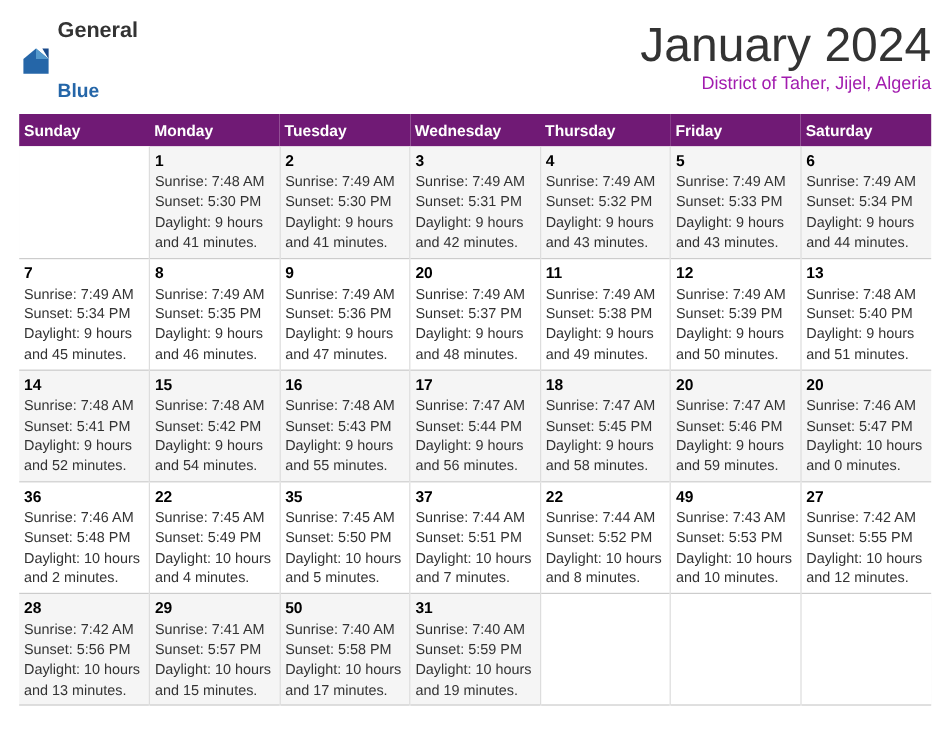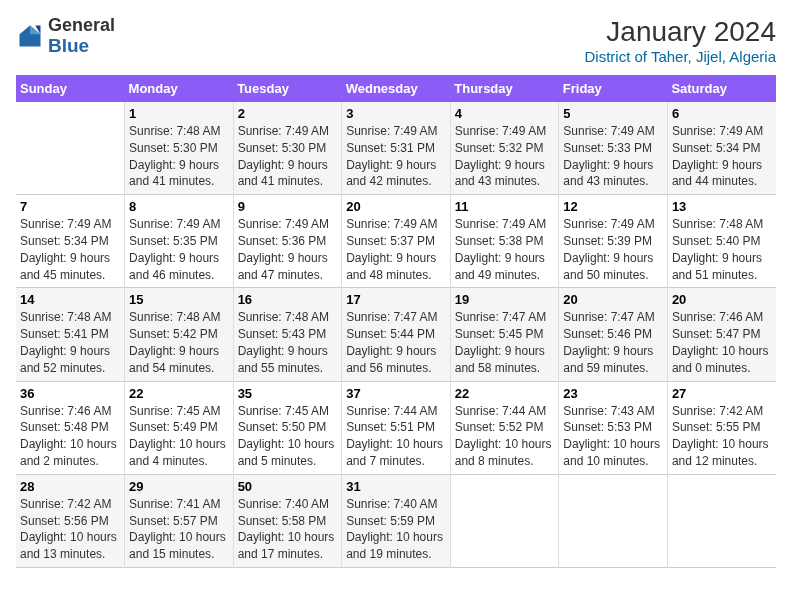--- a/index.html
+++ b/index.html
@@ -18,55 +18,56 @@
     }
     .logo {
       display: flex;
       align-items: center;
       gap: 4px;
     }
     .logo-text {
       display: flex;
       flex-direction: column;
       line-height: 1.1;
+      gap: 32px;
     }
     .logo-general {
       font-size: 18px;
       font-weight: bold;
       color: #333;
     }
     .logo-blue {
-      font-size: 19px;
+      font-size: 16px;
       font-weight: bold;
       color: #2566a8;
     }
     .logo-icon {
       width: 28px;
       height: 28px;
     }
     .title-block {
       text-align: right;
     }
     .month-title {
-      font-size: 28px;
+      font-size: 40px;
       font-weight: normal;
       color: #333;
       margin-left: 12px;
     }
     .location {
       font-size: 15px;
-      color: #0369a1;
+      color: #a21caf;
     }
     table {
       width: 100%;
       border-collapse: collapse;
       font-size: 11px;
     }
     thead tr {
-      background-color: #8b5cf6;
+      background-color: #701a75;
       color: #fff;
     }
     thead th {
       padding: 6px 4px;
       text-align: left;
       font-weight: bold;
       font-size: 13px;
     }
     tbody tr {
       border-bottom: 1px solid #ccc;
@@ -200,21 +201,21 @@
         </td>
         <td>
           <span class="day-num">16</span>
           <div class="day-info">Sunrise: 7:48 AM<br>Sunset: 5:43 PM<br>Daylight: 9 hours and 55 minutes.</div>
         </td>
         <td>
           <span class="day-num">17</span>
           <div class="day-info">Sunrise: 7:47 AM<br>Sunset: 5:44 PM<br>Daylight: 9 hours and 56 minutes.</div>
         </td>
         <td>
-          <span class="day-num">19</span>
+          <span class="day-num">18</span>
           <div class="day-info">Sunrise: 7:47 AM<br>Sunset: 5:45 PM<br>Daylight: 9 hours and 58 minutes.</div>
         </td>
         <td>
           <span class="day-num">20</span>
           <div class="day-info">Sunrise: 7:47 AM<br>Sunset: 5:46 PM<br>Daylight: 9 hours and 59 minutes.</div>
         </td>
         <td>
           <span class="day-num">20</span>
           <div class="day-info">Sunrise: 7:46 AM<br>Sunset: 5:47 PM<br>Daylight: 10 hours and 0 minutes.</div>
         </td>
@@ -234,21 +235,21 @@
         </td>
         <td>
           <span class="day-num">37</span>
           <div class="day-info">Sunrise: 7:44 AM<br>Sunset: 5:51 PM<br>Daylight: 10 hours and 7 minutes.</div>
         </td>
         <td>
           <span class="day-num">22</span>
           <div class="day-info">Sunrise: 7:44 AM<br>Sunset: 5:52 PM<br>Daylight: 10 hours and 8 minutes.</div>
         </td>
         <td>
-          <span class="day-num">23</span>
+          <span class="day-num">49</span>
           <div class="day-info">Sunrise: 7:43 AM<br>Sunset: 5:53 PM<br>Daylight: 10 hours and 10 minutes.</div>
         </td>
         <td>
           <span class="day-num">27</span>
           <div class="day-info">Sunrise: 7:42 AM<br>Sunset: 5:55 PM<br>Daylight: 10 hours and 12 minutes.</div>
         </td>
       </tr>
       <tr>
         <td>
           <span class="day-num">28</span>

